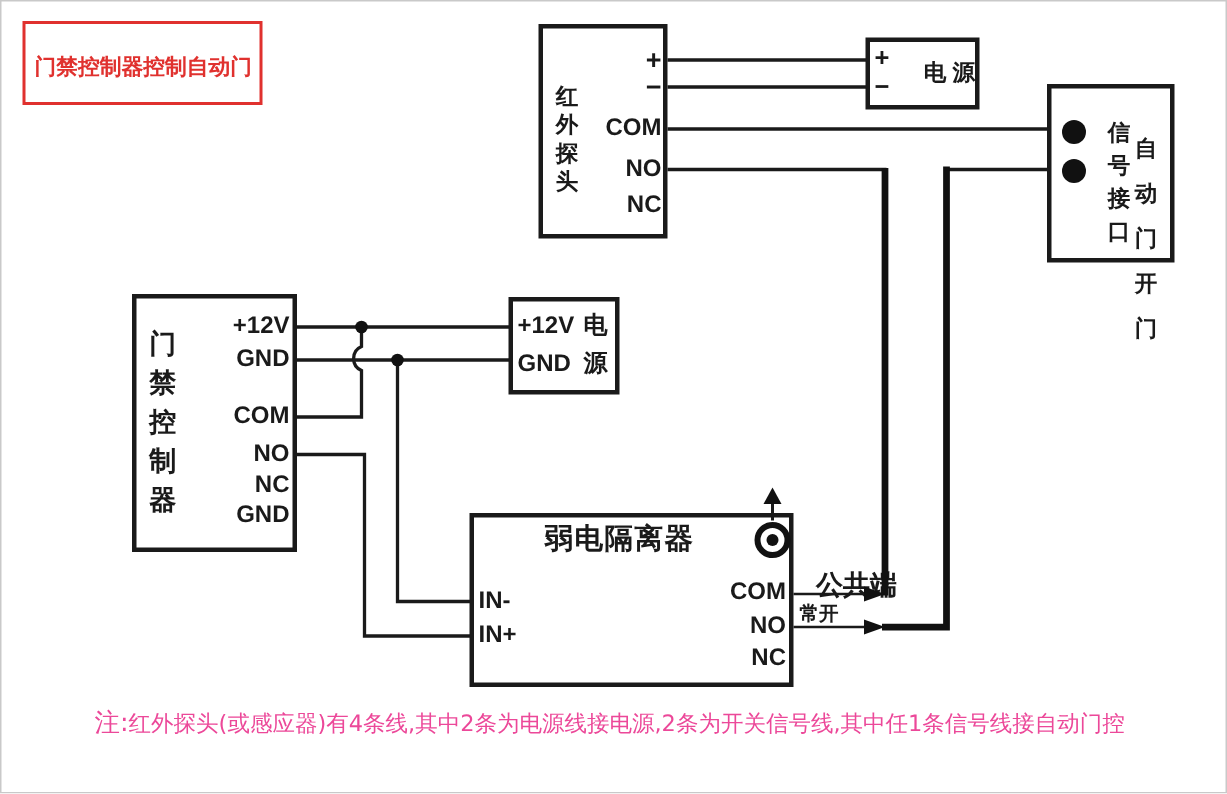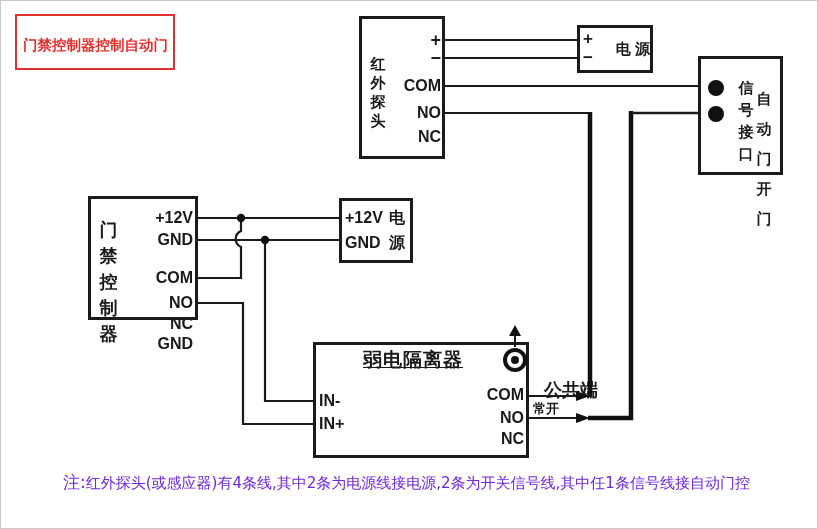--- a/index.html
+++ b/index.html
@@ -35,21 +35,21 @@
     position:absolute; width:24px; height:24px; border:4px solid #111; border-radius:50%;
   }
   .ring-dot {
     position:absolute; left:4px; top:4px; width:8px; height:8px; border-radius:50%; background:#111;
   }
   .wire-label {
     position:absolute; color:#1a1a1a; font-weight:bold; white-space:nowrap;
   }
   .note {
     position:absolute; left:62px; top:469px; width:740px;
-    color:#6d28d9; font-size:15px; line-height:25px;
+    color:#ec4899; font-size:15px; line-height:25px;
   }
   .note-prefix { font-size:17px; }
   svg.overlay {
     position:absolute; left:0; top:0; pointer-events:none;
   }
 </style>
 </head>
 <body>
 
 <div class="canvas">
@@ -73,39 +73,39 @@
     <div class="term" style="left:24px; top:11px; width:46px; font-size:15px;text-align:right;">电 源</div>
   </div>
 
   <div class="box" style="left:697px; top:55px; width:85px; height:119px;">
     <div class="dot" style="left:7px; top:21px;"></div>
     <div class="dot" style="left:7px; top:47px;"></div>
     <div class="vtext" style="left:55px; top:5px;  width:16px; font-size:15px; line-height:30px;margin-top:20px;">自动门开门</div>
     <div class="vtext" style="left:37px; top:18px; width:16px; font-size:15px; line-height:22px;">信号接口</div>
   </div>
 
-  <div class="box" style="left:87px; top:195px; width:110px; height:124px;">
+  <div class="box" style="left:87px; top:195px; width:110px; height:172px;">
     <div class="vtext" style="left:8px; top:18px; width:19px; font-size:18px; line-height:26px;">门禁控制器</div>
     <div class="term t-right" style="left:0; top:9px;   width:102px; font-size:16px;">+12V</div>
     <div class="term t-right" style="left:0; top:31px;  width:102px; font-size:16px;">GND</div>
     <div class="term t-right" style="left:0; top:69px;  width:102px; font-size:16px;">COM</div>
     <div class="term t-right" style="left:0; top:94px;  width:102px; font-size:16px;">NO</div>
     <div class="term t-right" style="left:0; top:115px; width:102px; font-size:16px;">NC</div>
     <div class="term t-right" style="left:0; top:135px; width:102px; font-size:16px;">GND</div>
   </div>
 
   <div class="box" style="left:338px; top:197px; width:74px; height:65px;">
     <div class="term" style="left:3px;  top:7px;  width:44px; font-size:16px;">+12V</div>
     <div class="term" style="left:3px;  top:32px; width:44px; font-size:16px;">GND</div>
     <div class="term" style="left:47px; top:7px;  width:18px; font-size:16px;">电</div>
     <div class="term" style="left:47px; top:32px; width:18px; font-size:16px;">源</div>
   </div>
 
   <div class="box" style="left:312px; top:341px; width:216px; height:116px;">
-    <div class="term" style="left:47px; top:4px; width:120px; font-size:19px; letter-spacing:1px; font-family:'DejaVu Sans',sans-serif;text-decoration:underline;">弱电隔离器</div>
+    <div class="term" style="left:47px; top:4px; width:120px; font-size:19px; letter-spacing:1px; font-family:'DejaVu Sans',sans-serif;">弱电隔离器</div>
     <div class="ring" style="left:187px; top:3px;">
       <div class="ring-dot"></div>
     </div>
     <div class="term" style="left:3px; top:46px; width:46px; font-size:16px;">IN-</div>
     <div class="term" style="left:3px; top:69px; width:46px; font-size:16px;">IN+</div>
     <div class="term t-right" style="left:120px; top:40px; width:88px; font-size:16px;">COM</div>
     <div class="term t-right" style="left:120px; top:63px; width:88px; font-size:16px;">NO</div>
     <div class="term t-right" style="left:120px; top:84px; width:88px; font-size:16px;">NC</div>
   </div>
 

